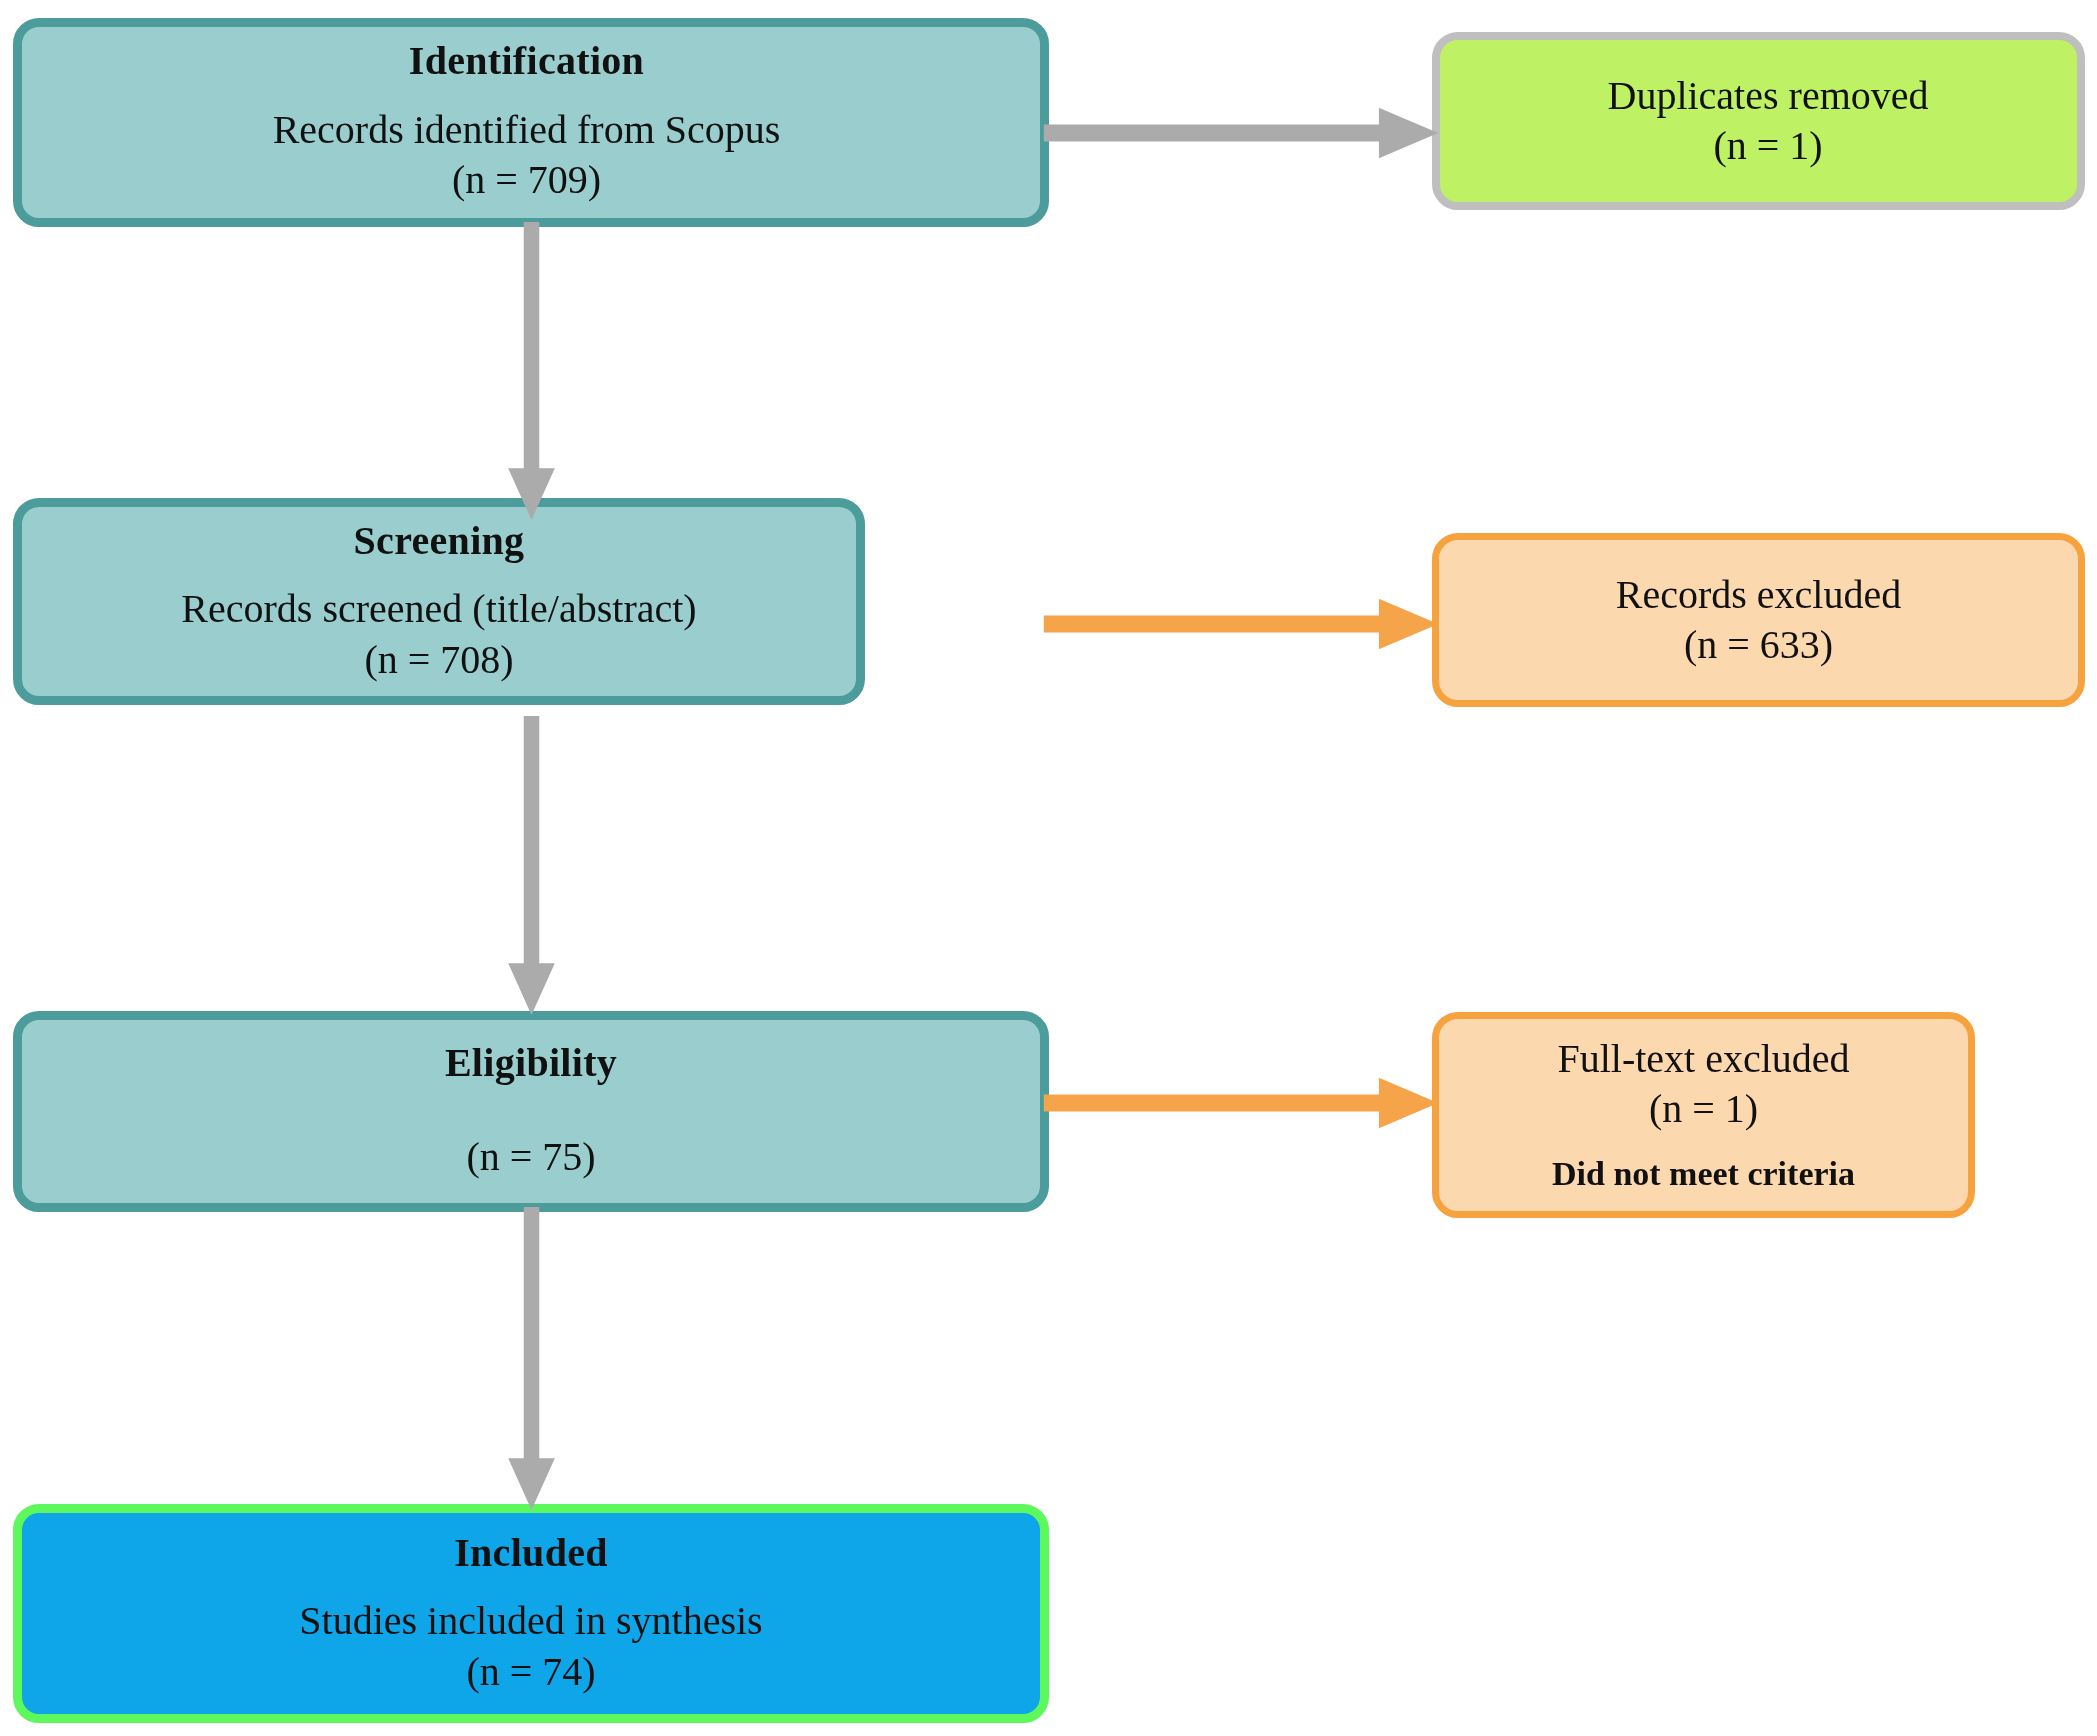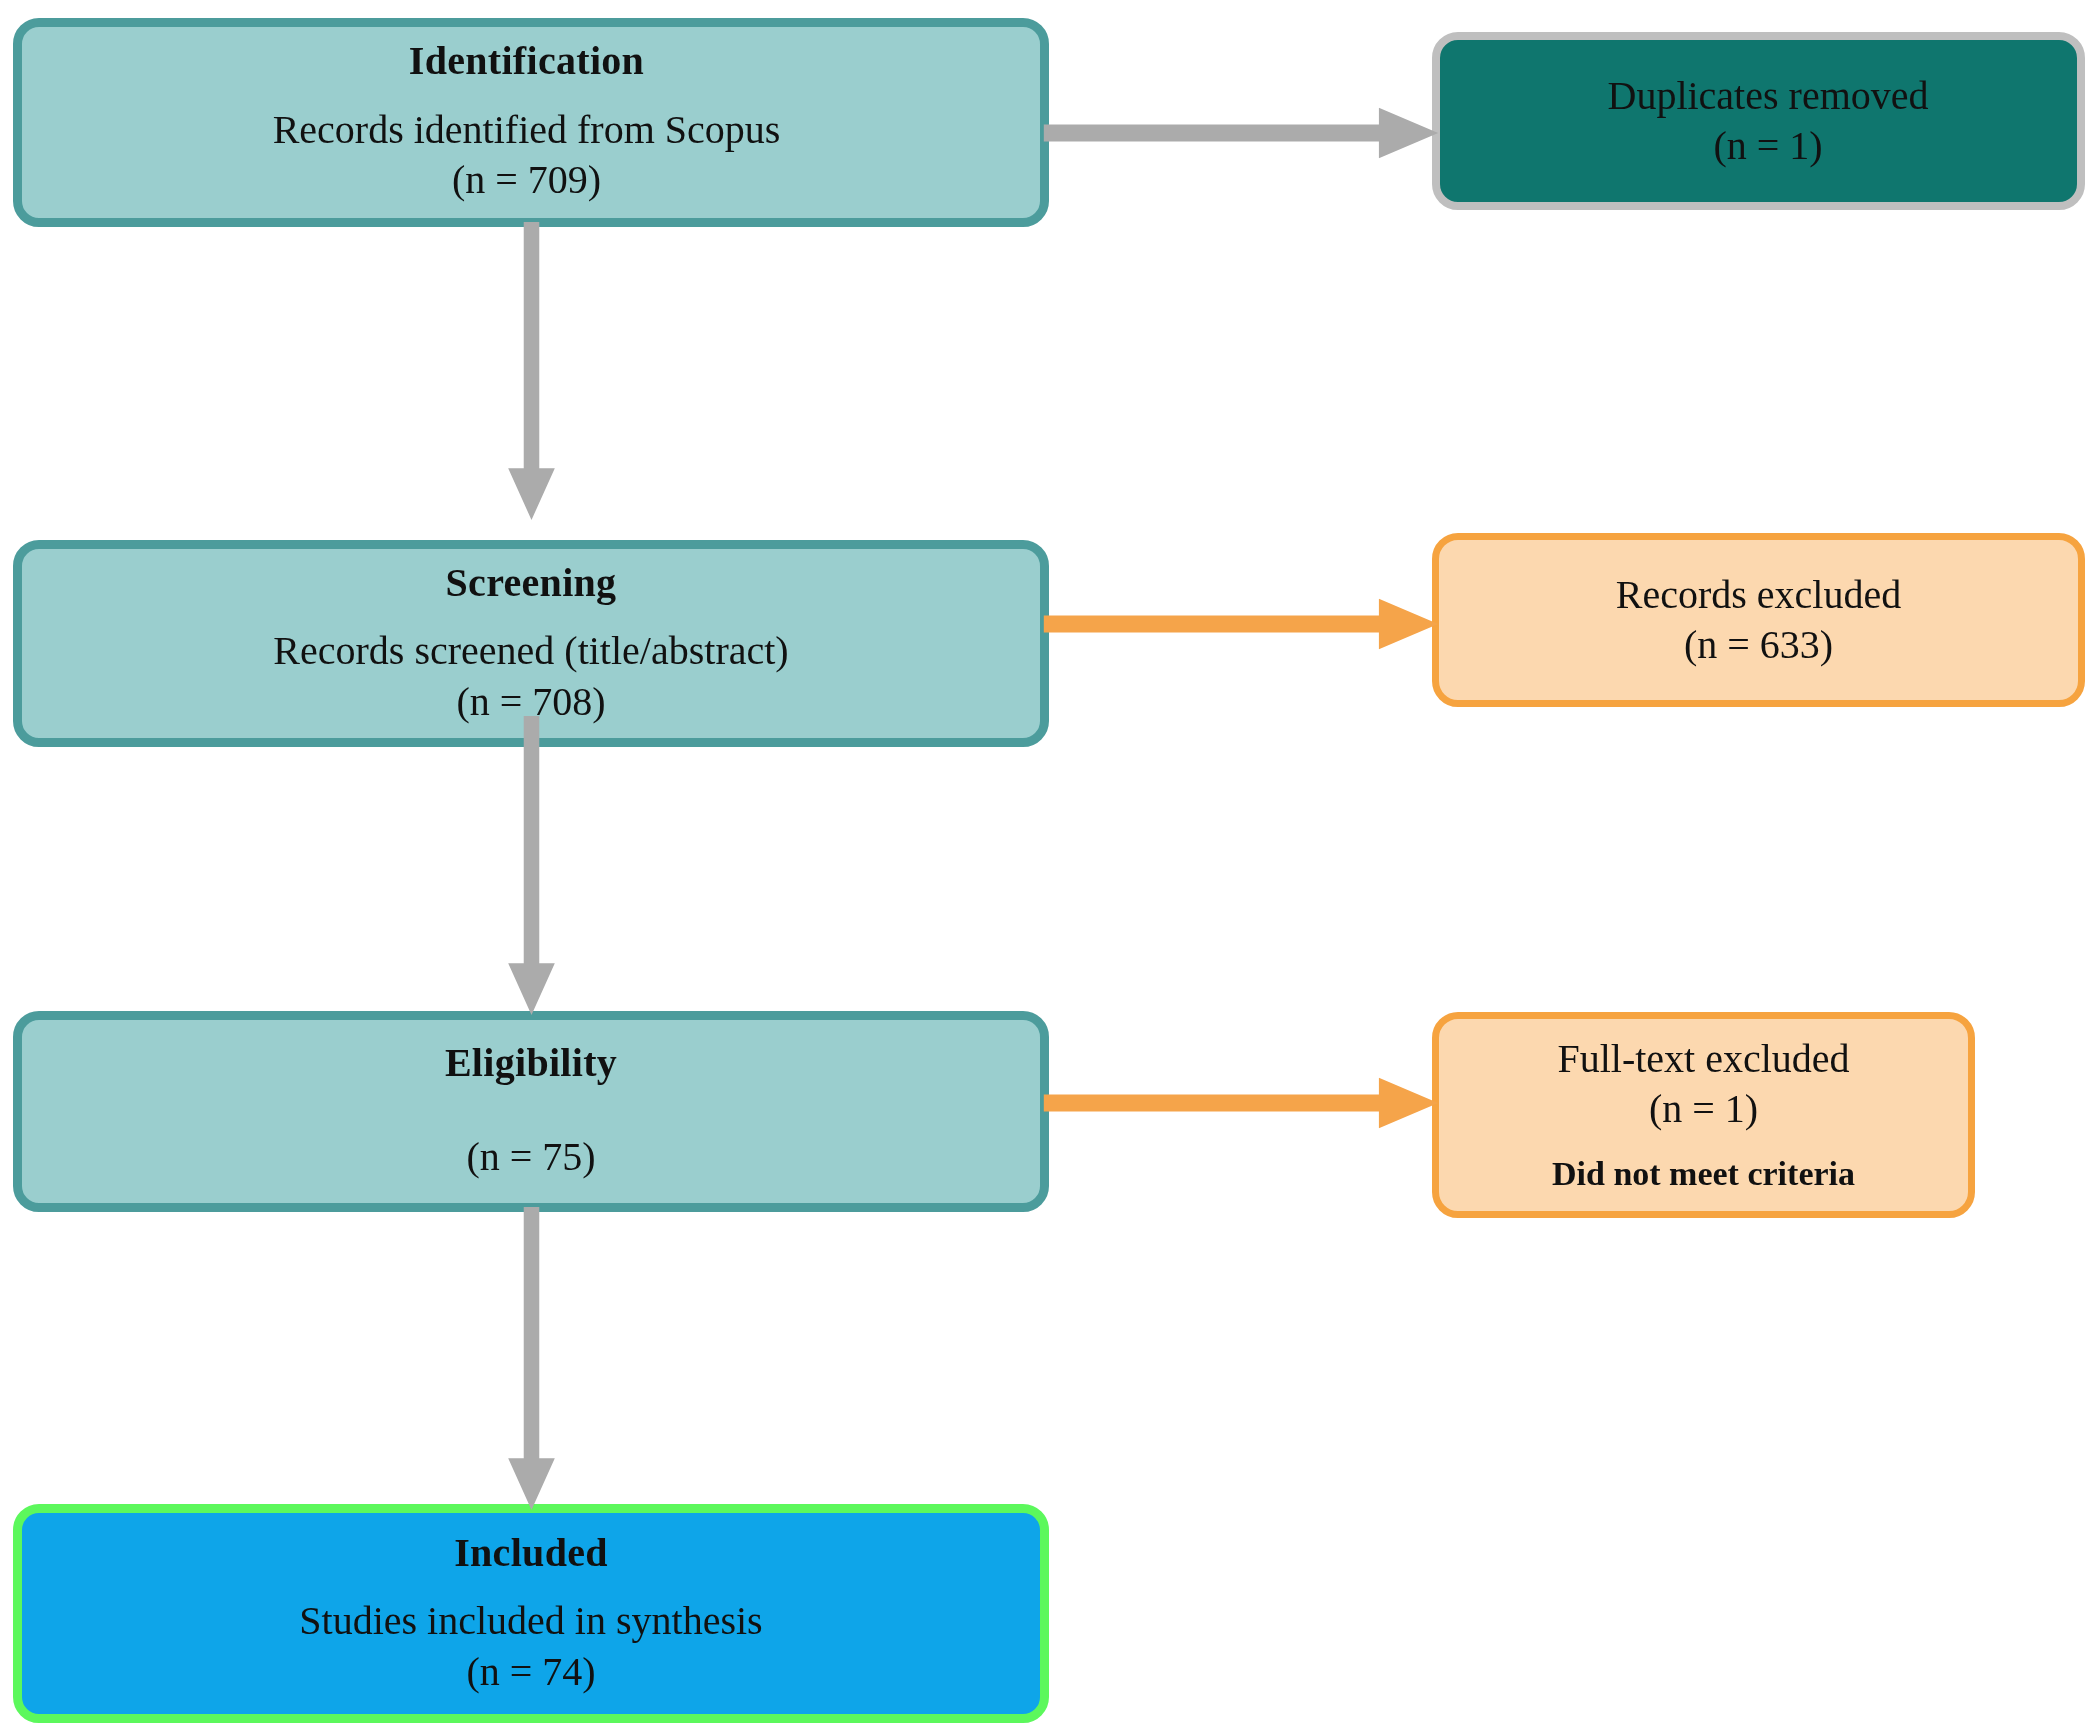--- a/index.html
+++ b/index.html
@@ -64,21 +64,21 @@
     background: #E7E7E7;
     border: 8.4px solid #BFBFBF;
   }
   .orange {
     background: #FCD8AF;
     border: 7.1px solid #F6A33F;
   }
 
   
   #node-identification { left: 13px;  top: 17.5px;   width: 1036px; height: 209px; padding-left: 8px; }
-  #node-screening      { left: 13px;  top: 540px;  width: 1036px; height: 207px; }
+  #node-screening      { left: 13px;  top: 498px;  width: 852px; height: 207px; }
   #node-eligibility    { left: 13px;  top: 1011px; width: 1036px; height: 201px; gap: 24px; }
   #node-included       { left: 13px;  top: 1504px; width: 1036px; height: 219px; }
 
   #node-duplicates     { left: 1432px; top: 32px;   width: 653px; height: 178px; }
   #node-records-excl   { left: 1432px; top: 533px;  width: 653px; height: 174px; }
   #node-fulltext-excl  { left: 1432px; top: 1012px; width: 543px; height: 206px; }
 
   
   .arrow { position: absolute; }
   .arrow svg { display: block; }
@@ -112,21 +112,21 @@
     <div class="title">Eligibility</div>
     <div class="line gap">(n = 75)</div>
   </div>
 
   <div class="node green" id="node-included" style="background: #0ea5e9; border-color: rgb(92, 248, 92);">
     <div class="title">Included</div>
     <div class="line">Studies included in synthesis</div>
     <div class="line gap">(n = 74)</div>
   </div>
 
-  <div class="node grey" id="node-duplicates" style="background: #0f766e; border-color: rgb(191, 191, 191); padding-left: 36px;">
+  <div class="node grey" id="node-duplicates" style="background: #bef264; border-color: rgb(191, 191, 191); padding-left: 36px;">
     <div class="line">Duplicates removed</div>
     <div class="line gap">(n = 1)</div>
   </div>
 
   <div class="node orange" id="node-records-excl" style="background: rgb(252, 216, 175); border-color: rgb(246, 163, 63);">
     <div class="line">Records excluded</div>
     <div class="line gap">(n = 633)</div>
   </div>
 
   <div class="node orange" id="node-fulltext-excl" style="background: rgb(252, 216, 175); border-color: rgb(246, 163, 63);">

